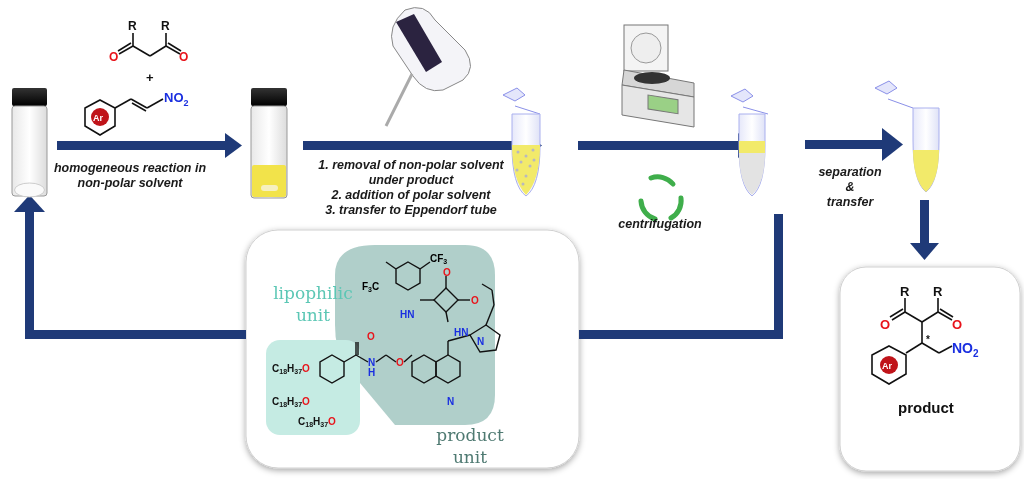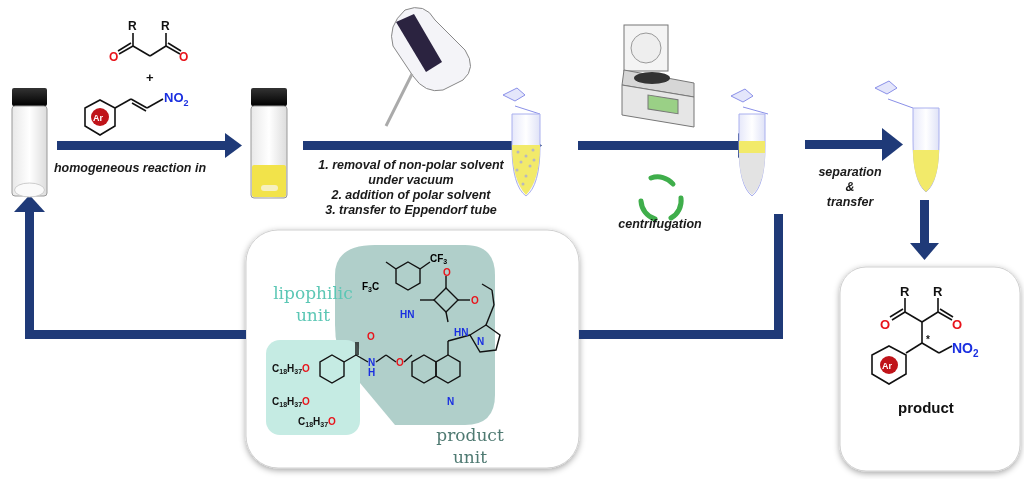--- a/index.html
+++ b/index.html
@@ -229,24 +229,25 @@
   <text class="chem" x="933" y="296" font-size="13" fill="#111">R</text>
   <text class="chem" x="880" y="329" font-size="13" fill="#e8141b">O</text>
   <text class="chem" x="952" y="329" font-size="13" fill="#e8141b">O</text>
   <text class="chem" x="926" y="343" font-size="10" fill="#111">*</text>
   <text class="chem" x="952" y="353" font-size="14" fill="#1a2fe0"><tspan>NO</tspan><tspan dy="4" font-size="10">2</tspan></text>
   <text class="chem" x="898" y="413" font-size="15" fill="#111">product</text>
 </svg>
 
 <div class="lbl" style="left:40px; top:161px; width:180px;">
   <div>homogeneous reaction in</div>
+  <div>non-polar solvent</div>
 </div>
 <div class="lbl" style="left:306px; top:158px; width:210px;">
   <div>1. removal of non-polar solvent</div>
-  <div>under vacuum</div>
+  <div>under product</div>
   <div>2. addition of polar solvent</div>
   <div>3. transfer to Eppendorf tube</div>
 </div>
 <div class="lbl" style="left:600px; top:217px; width:120px;">centrifugation</div>
 <div class="lbl" style="left:800px; top:165px; width:100px;">
   <div>separation</div>
   <div>&amp;</div>
   <div>transfer</div>
 </div>
 

